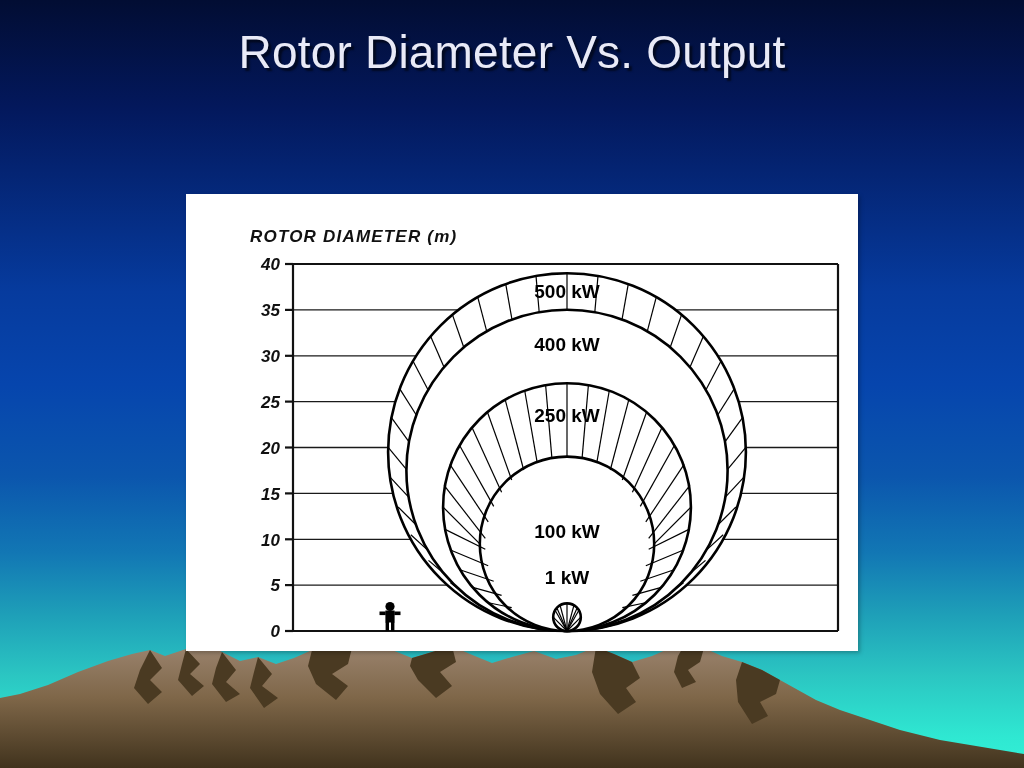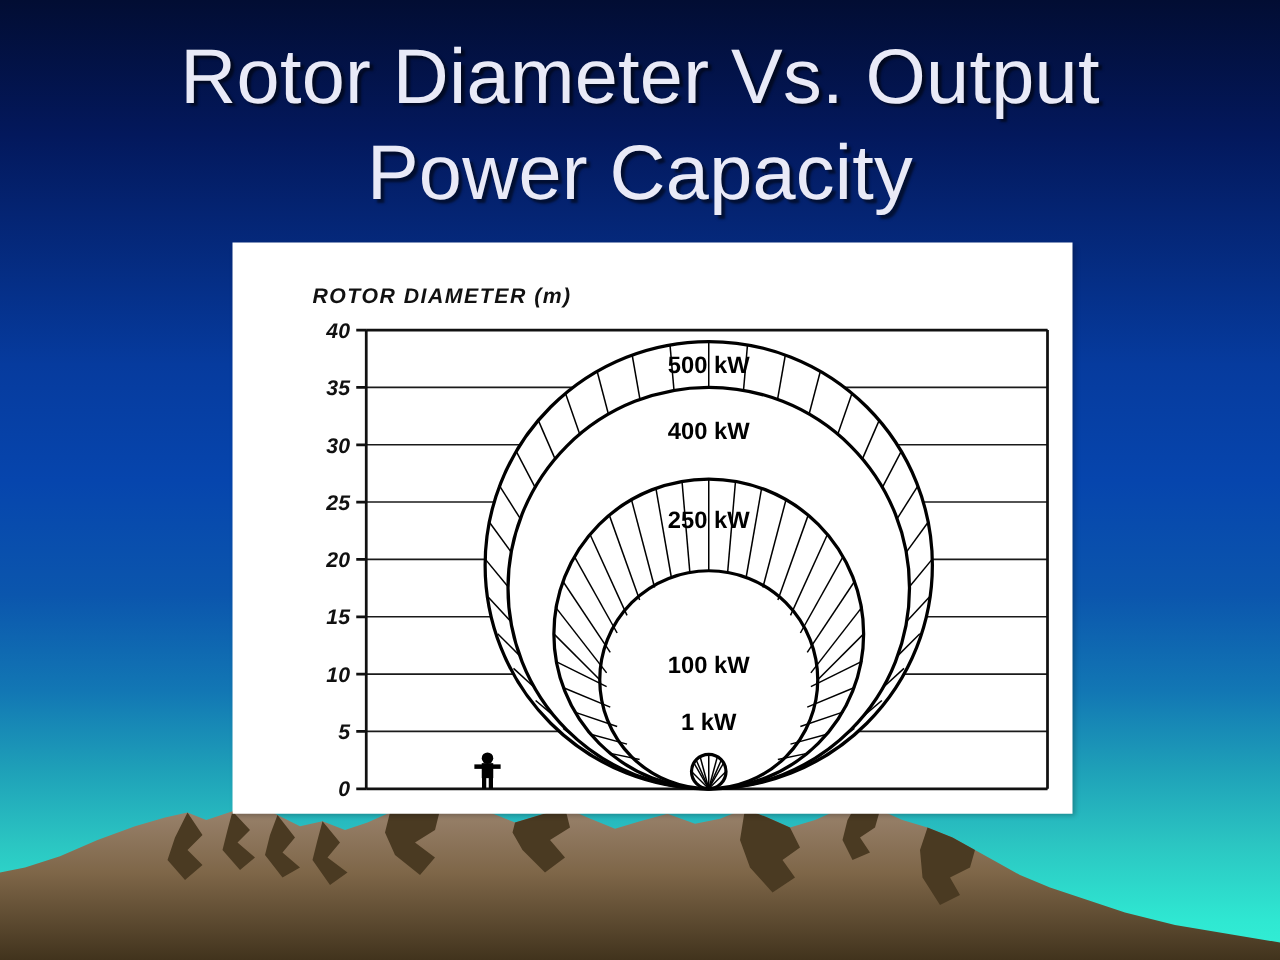--- a/index.html
+++ b/index.html
@@ -40,21 +40,21 @@
   }
 
   
   #title {
     position: absolute;
     left: 0;
     top: 24px;
     width: 1024px;
     text-align: center;
     color: #e9eaf7;
-    font-size: 62px;
+    font-size: 46px;
     line-height: 1.24;
     font-weight: 400;
     letter-spacing: 0.2px;
     text-shadow: 3px 3px 2px rgba(0,0,0,0.55);
     font-family: "Liberation Sans", sans-serif;
   }
   #title .line { display: block; }
 
   
   #figure-panel {
@@ -138,21 +138,20 @@
       <path d="M596,19 L614,26 L632,34 L640,50 L626,60 L636,74 L618,86
                L600,66 L592,44 Z"></path>
       <path d="M686,14 L704,20 L700,34 L688,42 L696,54 L682,60 L674,44 L678,28 Z"></path>
       <path d="M742,34 L762,42 L780,52 L776,66 L760,74 L768,88 L752,96
                L738,74 L736,52 Z"></path>
     </g>
   </svg>
 
   <div id="title">
     <span class="line">Rotor Diameter Vs. Output</span>
-    <span class="line">Power Capacity</span>
   </div>
 
   <div id="figure-panel">
     <svg id="figure-svg" viewBox="0 0 636 457">
 
       <text class="axis-title" x="28" y="48">ROTOR DIAMETER (m)</text>
 
       <g>
         <line class="gridline" x1="71" y1="70" x2="616" y2="70"></line>
         <line class="gridline" x1="71" y1="115.9" x2="616" y2="115.9"></line>

